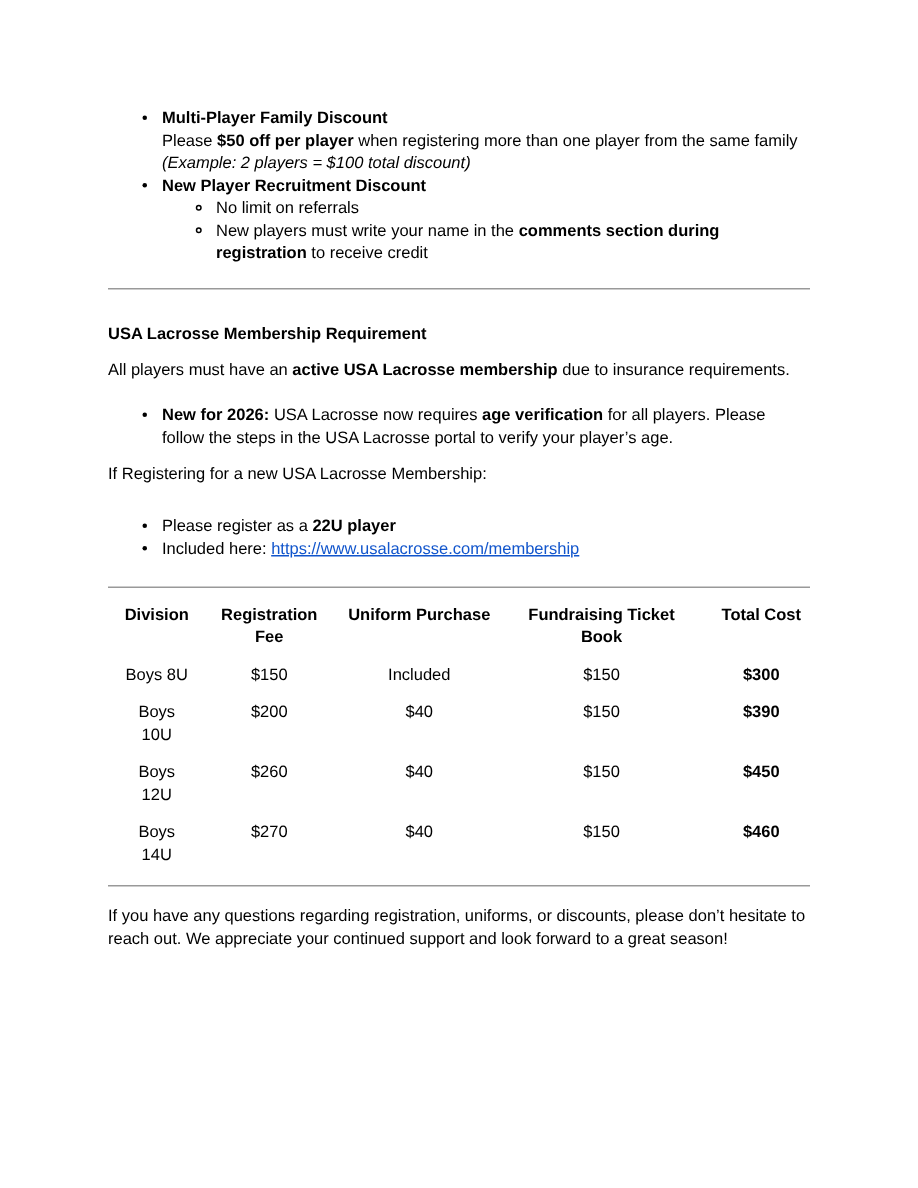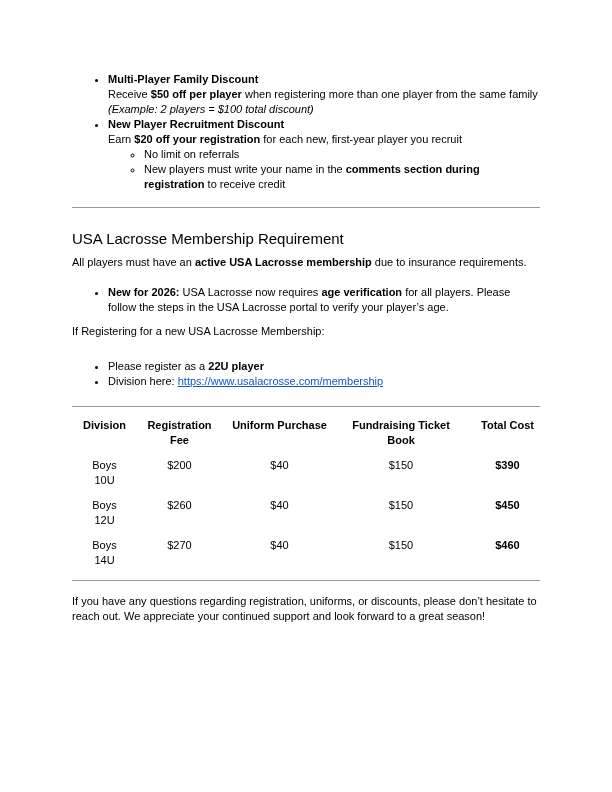--- a/index.html
+++ b/index.html
@@ -17,22 +17,22 @@
     background: #ffffff;
   }
   .b { font-weight: bold; }
   .i { font-style: italic; }
   p { margin: 0; }
   ul { margin: 0; padding-left: 36px; }
   ul.l1 { list-style-type: disc; }
   ul.l2 { list-style-type: circle; padding-left: 36px; }
   li { padding: 0; }
   h2 {
-    font-size: 15px; line-height: 17px;
-    font-weight: normal; margin: 0;
+    font-size: 11px; line-height: 17px;
+    font-weight: bold; margin: 0;
   }
   hr.rule {
     border: none;
     border-top: 1px solid #999999;
     margin: 0;
   }
   .link { color: #1155cc; text-decoration: underline; cursor: pointer; }
 
   
   hr.r1 { margin-top: 15px; }
@@ -67,26 +67,25 @@
   table.fees td.b { font-weight: bold; }
 </style>
 </head>
 <body>
 
 <div class="page">
 
   <ul class="l1">
     <li>
       <div class="b">Multi-Player Family Discount</div>
-      <div><span>Receive </span><span class="b">$50 off per player</span><span> when registering more than one player from the same family</span></div>
+      <div><span>Please </span><span class="b">$50 off per player</span><span> when registering more than one player from the same family</span></div>
       <div><span class="i">(Example: 2 players = $100 total discount)</span></div>
     </li>
     <li>
       <div class="b">New Player Recruitment Discount</div>
-      <div><span>Earn </span><span class="b">$20 off your registration</span><span> for each new, first-year player you recruit</span></div>
       <ul class="l2">
         <li>
           <div><span>No limit on referrals</span></div>
         </li>
         <li>
           <div><span>New players must write your name in the </span><span class="b">comments section during registration</span><span> to receive credit</span></div>
         </li>
       </ul>
     </li>
   </ul>
@@ -103,21 +102,21 @@
     </li>
   </ul>
 
   <p class="ifreg">If Registering for a new USA Lacrosse Membership:</p>
 
   <ul class="l1 reglist">
     <li>
       <div><span>Please register as a </span><span class="b">22U player</span></div>
     </li>
     <li>
-      <div><span>Division here: </span><a class="link" href="#">https://www.usalacrosse.com/membership</a></div>
+      <div><span>Included here: </span><a class="link" href="#">https://www.usalacrosse.com/membership</a></div>
     </li>
   </ul>
 
   <hr class="rule r2">
 
 
   <table class="fees">
     <colgroup>
         <col class="c1">
         <col class="c2">
@@ -128,20 +127,27 @@
     <thead>
       <tr>
         <th>Division</th>
         <th>Registration Fee</th>
         <th>Uniform Purchase</th>
         <th>Fundraising Ticket Book</th>
         <th>Total Cost</th>
       </tr>
     </thead>
     <tbody>
+      <tr>
+        <td>Boys 8U</td>
+        <td>$150</td>
+        <td>Included</td>
+        <td>$150</td>
+        <td class="b">$300</td>
+      </tr>
       <tr>
         <td>Boys 10U</td>
         <td>$200</td>
         <td>$40</td>
         <td>$150</td>
         <td class="b">$390</td>
       </tr>
       <tr>
         <td>Boys 12U</td>
         <td>$260</td>

